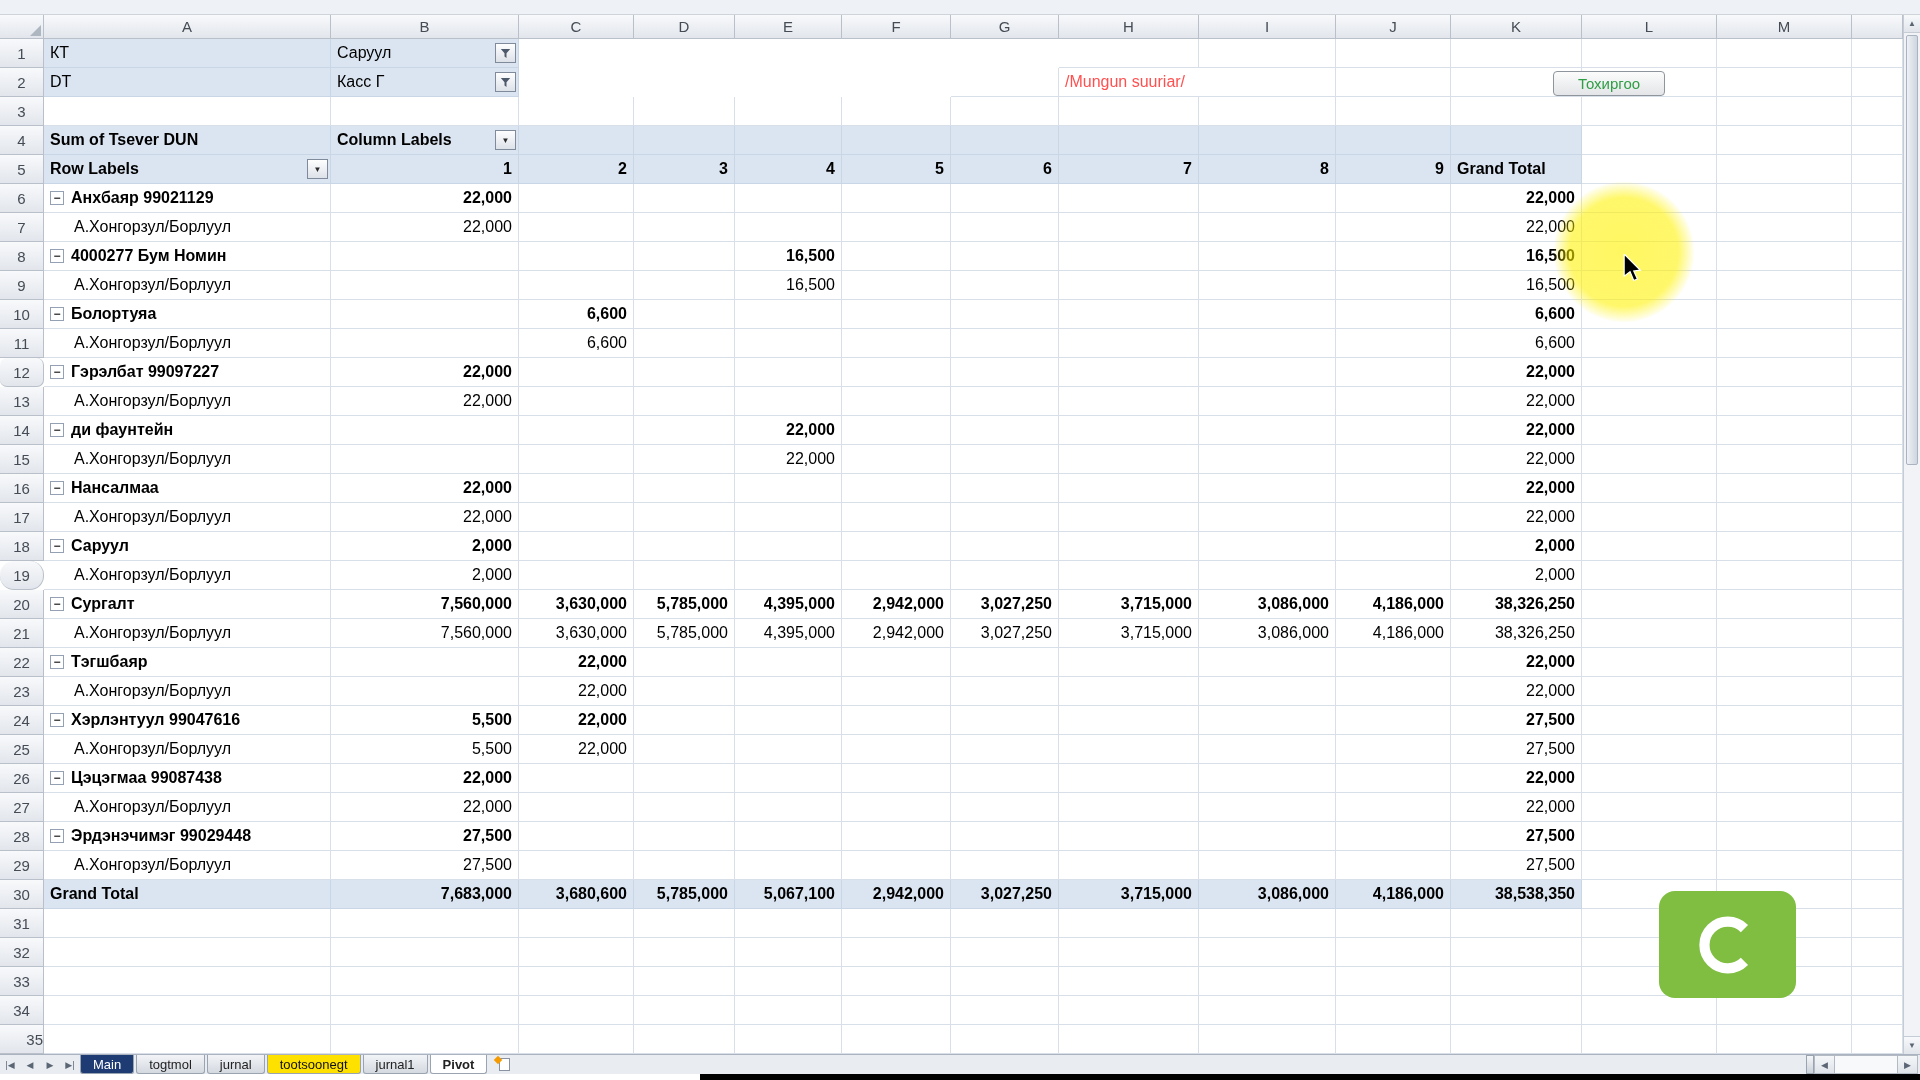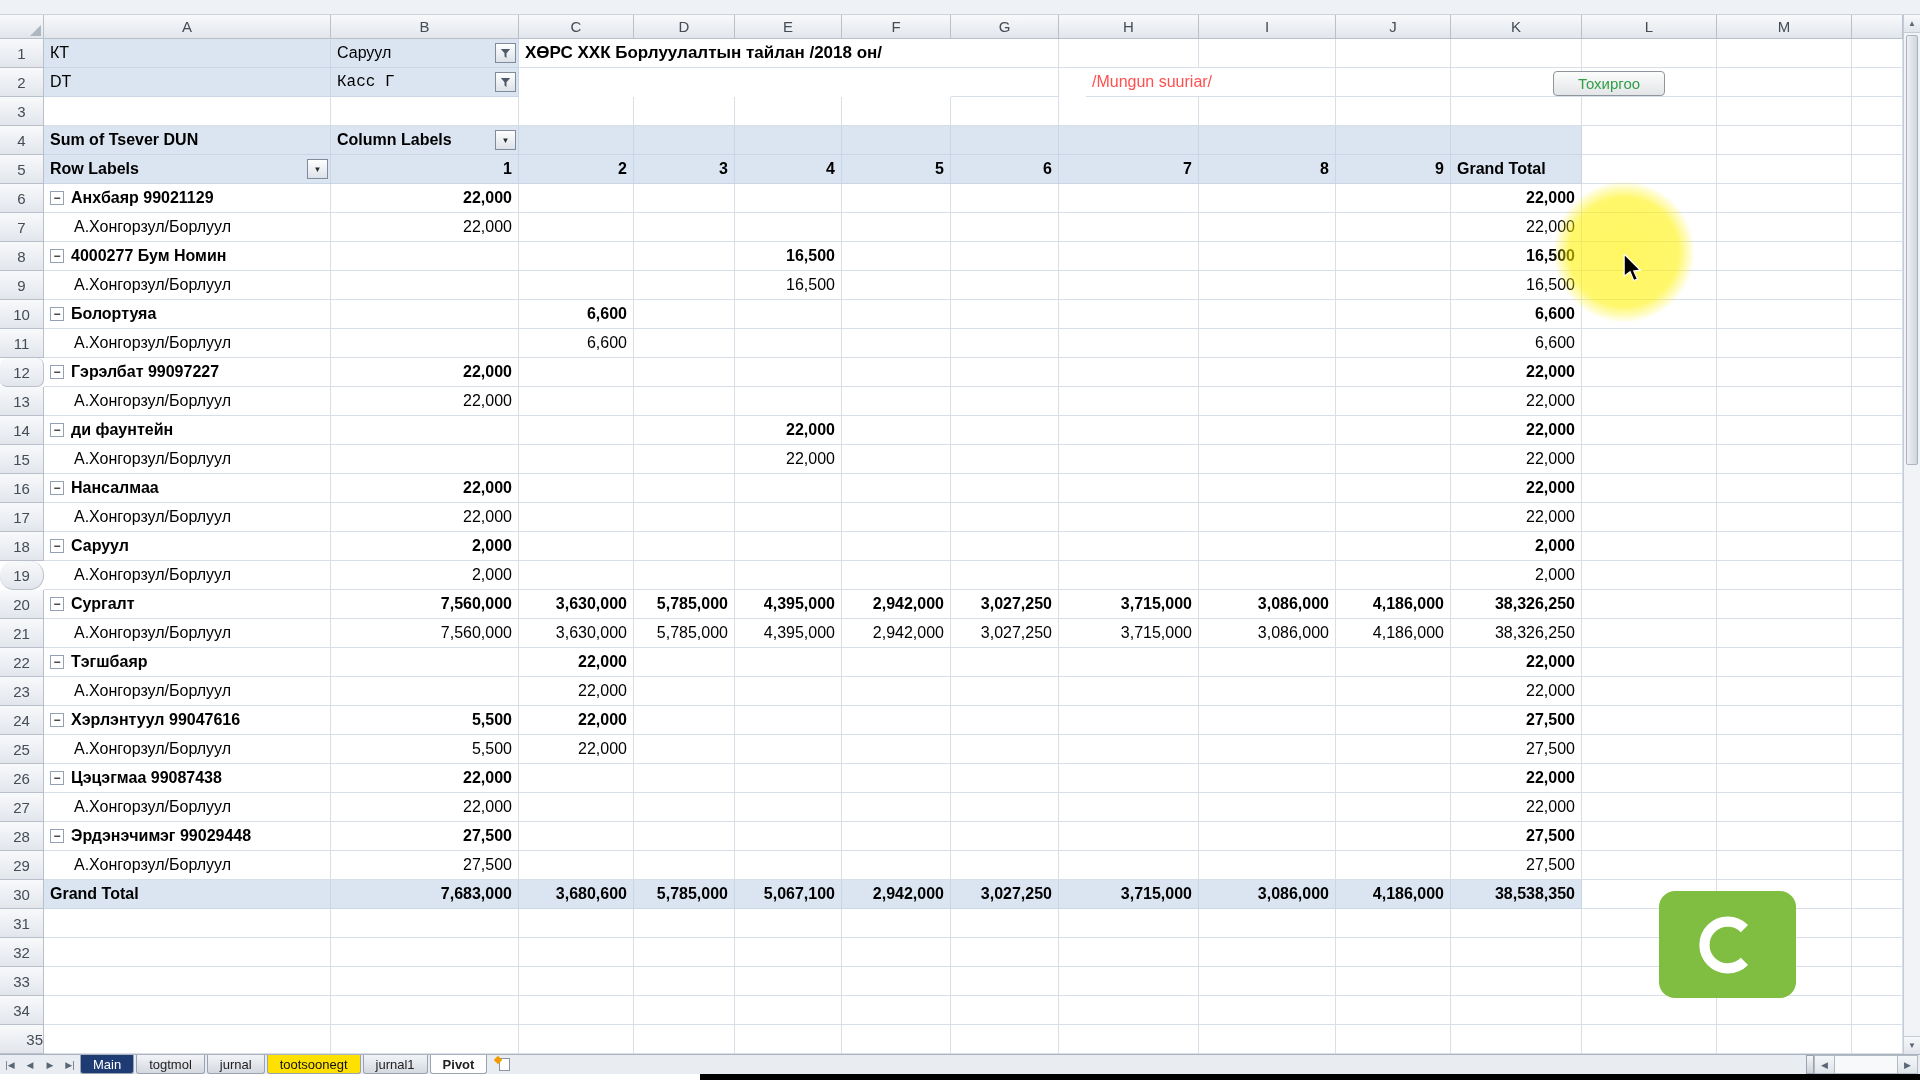--- a/index.html
+++ b/index.html
@@ -251,35 +251,32 @@
         <span>КТ</span>
       </div>
       <div class="c blue" style="grid-area: 2 / 3;">
         <span>Саруул</span>
         <div class="iconbtn">
           <svg width="11" height="11" viewBox="0 0 11 11">
             <path d="M0.8 1 H10.2 L6.5 5.2 V10 L4.5 8.6 V5.2 Z" fill="#4d5a6b"></path>
           </svg>
         </div>
       </div>
-      <div class="c b title" style="grid-area: 2 / 4 / auto / span 5;">
-        <span>ХӨРС ХХК Борлуулалтын тайлан /2018 он/</span>
-      </div>
       <div class="c blue" style="grid-area: 3 / 2;">
         <span>DT</span>
       </div>
-      <div class="c blue" style="grid-area: 3 / 3; font-family: Liberation Mono, monospace;">
+      <div class="c blue" style="grid-area: 3 / 3;">
         <span>Касс Г</span>
         <div class="iconbtn">
           <svg width="11" height="11" viewBox="0 0 11 11">
             <path d="M0.8 1 H10.2 L6.5 5.2 V10 L4.5 8.6 V5.2 Z" fill="#4d5a6b"></path>
           </svg>
         </div>
       </div>
-      <div class="c red" style="grid-area: 3 / 9 / auto / span 2; margin-left: 27px;">
+      <div class="c red" style="grid-area: 3 / 9 / auto / span 2;">
         <span>/Mungun suuriar/</span>
       </div>
       <div class="c b blue" style="grid-area: 5 / 2;">
         <span>Sum of Tsever DUN</span>
       </div>
       <div class="c b blue" style="grid-area: 5 / 3;">
         <span>Column Labels</span>
         <div class="iconbtn">
           <span class="dv">▼</span>
         </div>

